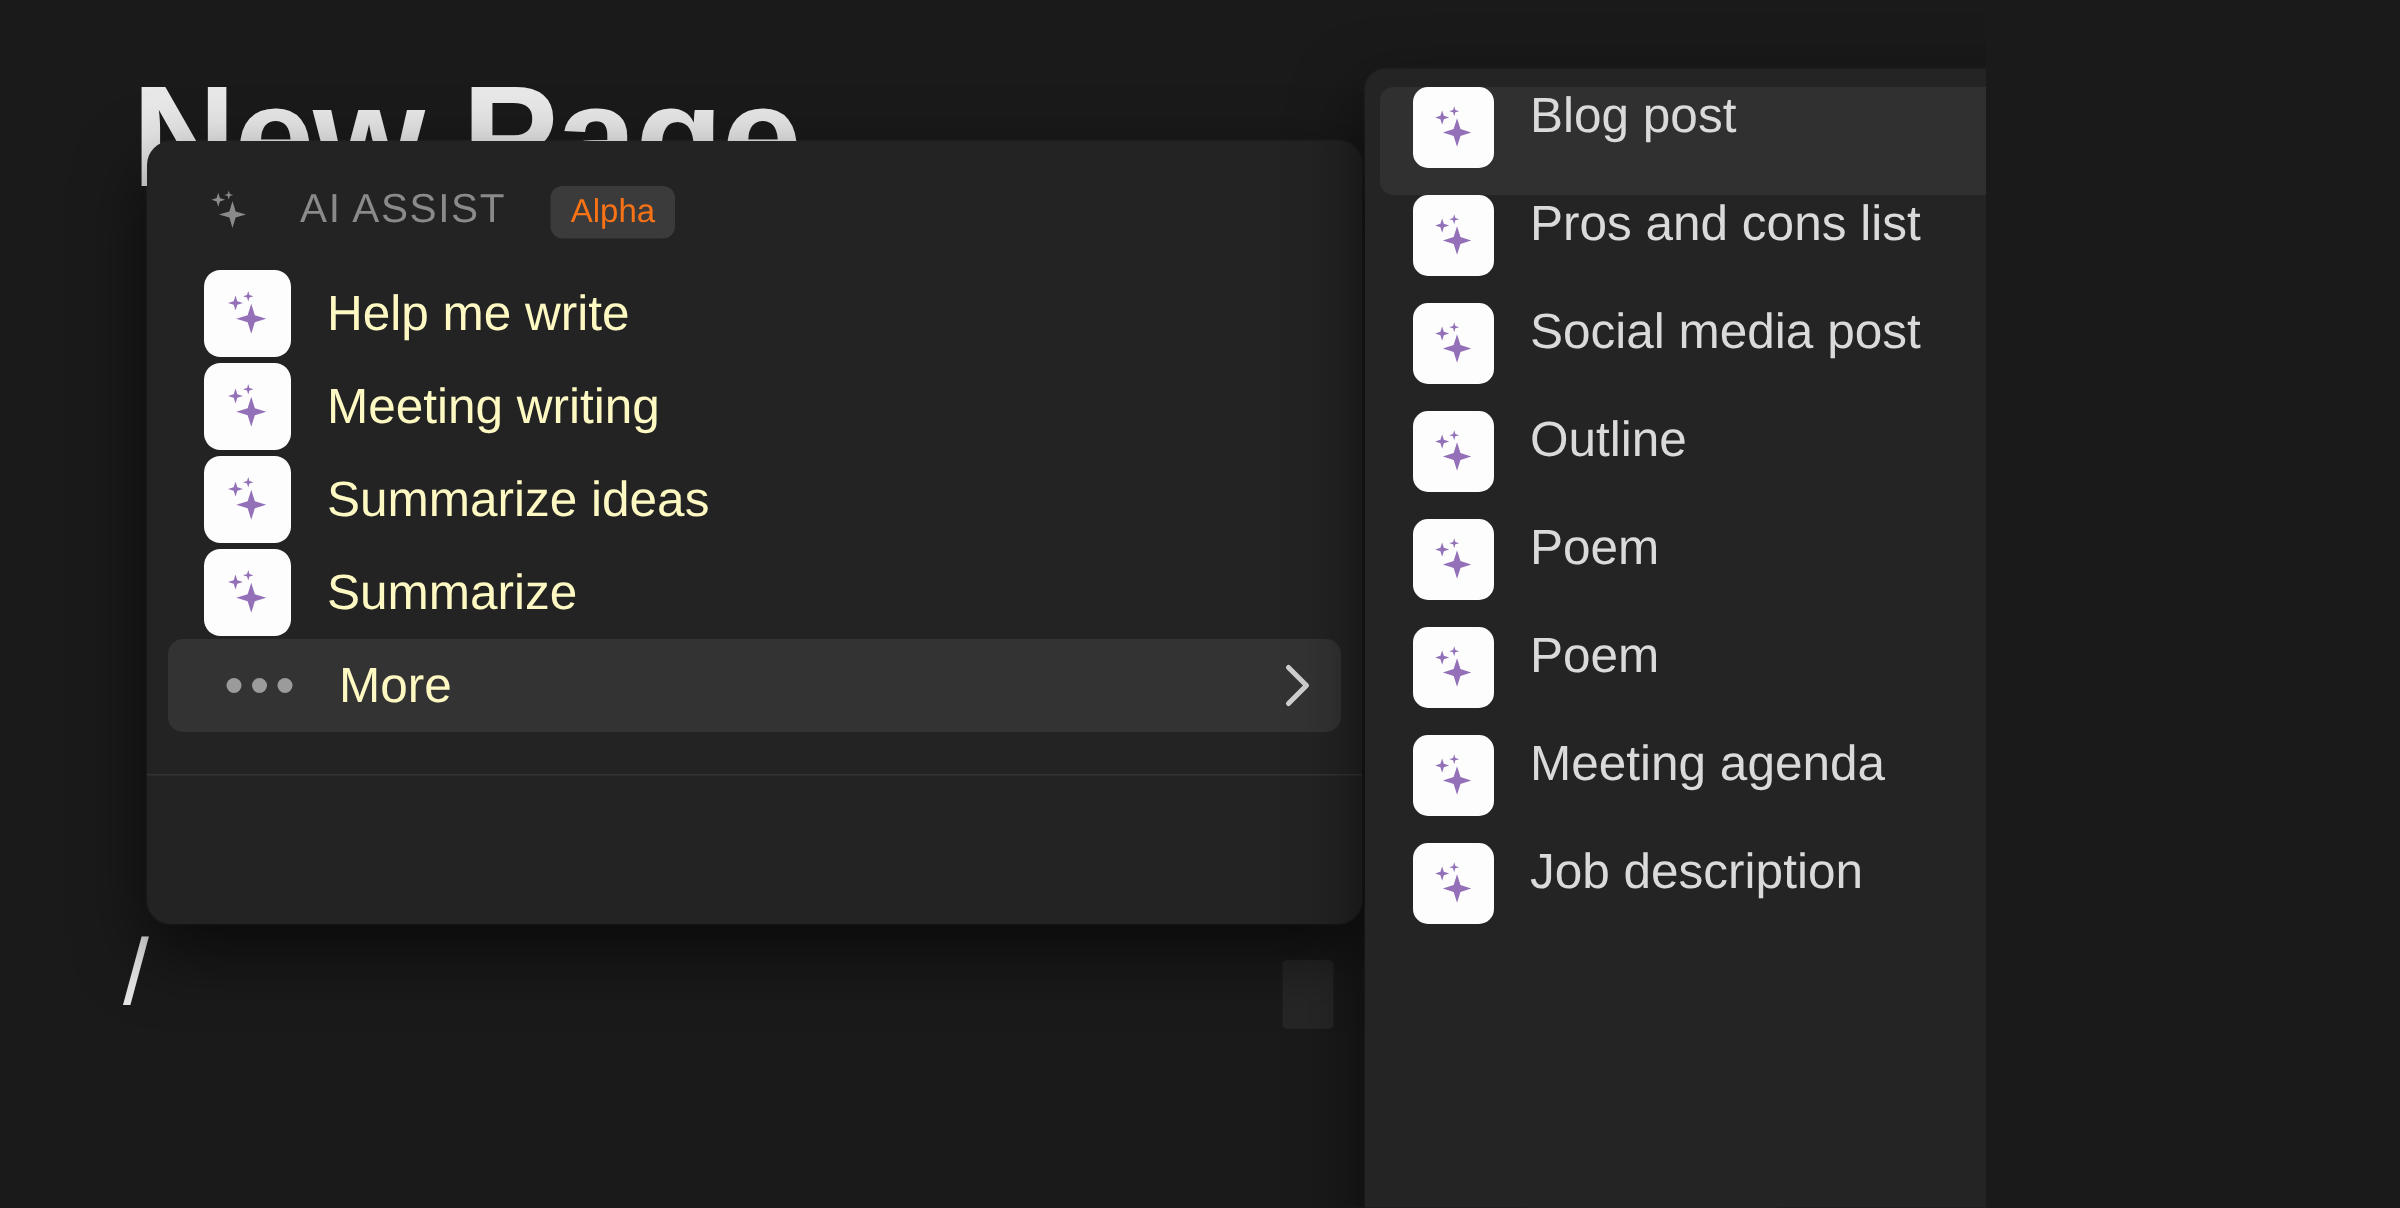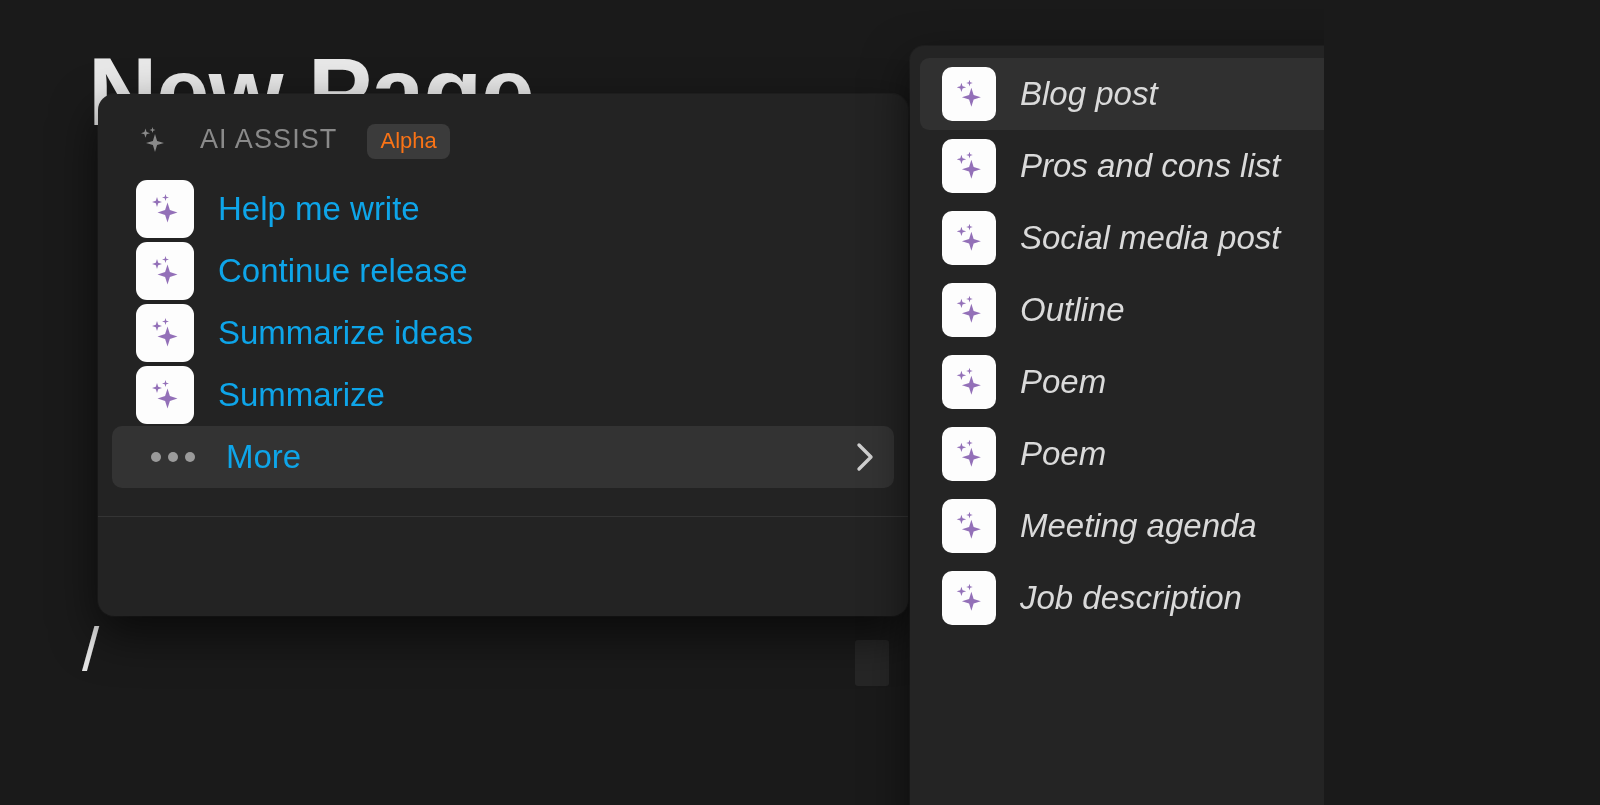--- a/index.html
+++ b/index.html
@@ -90,21 +90,21 @@
     display:flex;
     align-items:center;
     gap:24px;
     height:62px;
     padding:0 16px 0 24px;
     border-radius:10px;
   }
   .menu-row.active { background:#333333;padding-left:32px; }
   .menu-row .label {
     font-size:33px;
-    color:#0ea5e9;
+    color:#fef9c3;
     font-weight:400;
     white-space:nowrap;
   }
 
   
   .tile {
     flex:0 0 auto;
     width:58px; height:58px;
     background:#fdfdfd;
     border-radius:11px;
@@ -134,26 +134,24 @@
     left:910px; top:46px;
     width:566px; height:790px;
     background:#242424;
     border-radius:14px;
     box-shadow:0 18px 46px rgba(0,0,0,.6), 0 0 0 1px rgba(255,255,255,.03);
     overflow:hidden;
     padding:12px 10px 0;
   }
   .sub-row {
     display:flex;
-    align-items:center;
     gap:24px;
     height:72px;
     padding:0 18px 0 22px;
     border-radius:9px;
-    font-style:italic;
   }
   .sub-row.active { background:#303030; }
   .sub-row .label {
     font-size:33px;
     color:#dadada;
     font-weight:400;
     white-space:nowrap;
   }
 </style>
 </head>
@@ -194,21 +192,21 @@
       </div>
 
       <div class="menu-row">
         <span class="tile">
           <svg width="38" height="38" viewBox="0 0 38 38" aria-hidden="true">
             <path d="M21.5 12.5 L23.9 20.1 L31.5 22.5 L23.9 24.9 L21.5 32.5 L19.1 24.9 L11.5 22.5 L19.1 20.1 Z" fill="#9370b8"></path>
             <path d="M11 7 L12.2 10.8 L16 12 L12.2 13.2 L11 17 L9.8 13.2 L6 12 L9.8 10.8 Z" fill="#9370b8"></path>
             <path d="M19.5 4 L20.3 6.7 L23 7.5 L20.3 8.3 L19.5 11 L18.7 8.3 L16 7.5 L18.7 6.7 Z" fill="#9370b8"></path>
           </svg>
         </span>
-        <span class="label">Continue release</span>
+        <span class="label">Meeting writing</span>
       </div>
 
       <div class="menu-row">
         <span class="tile">
           <svg width="38" height="38" viewBox="0 0 38 38" aria-hidden="true">
             <path d="M21.5 12.5 L23.9 20.1 L31.5 22.5 L23.9 24.9 L21.5 32.5 L19.1 24.9 L11.5 22.5 L19.1 20.1 Z" fill="#9370b8"></path>
             <path d="M11 7 L12.2 10.8 L16 12 L12.2 13.2 L11 17 L9.8 13.2 L6 12 L9.8 10.8 Z" fill="#9370b8"></path>
             <path d="M19.5 4 L20.3 6.7 L23 7.5 L20.3 8.3 L19.5 11 L18.7 8.3 L16 7.5 L18.7 6.7 Z" fill="#9370b8"></path>
           </svg>
         </span>

